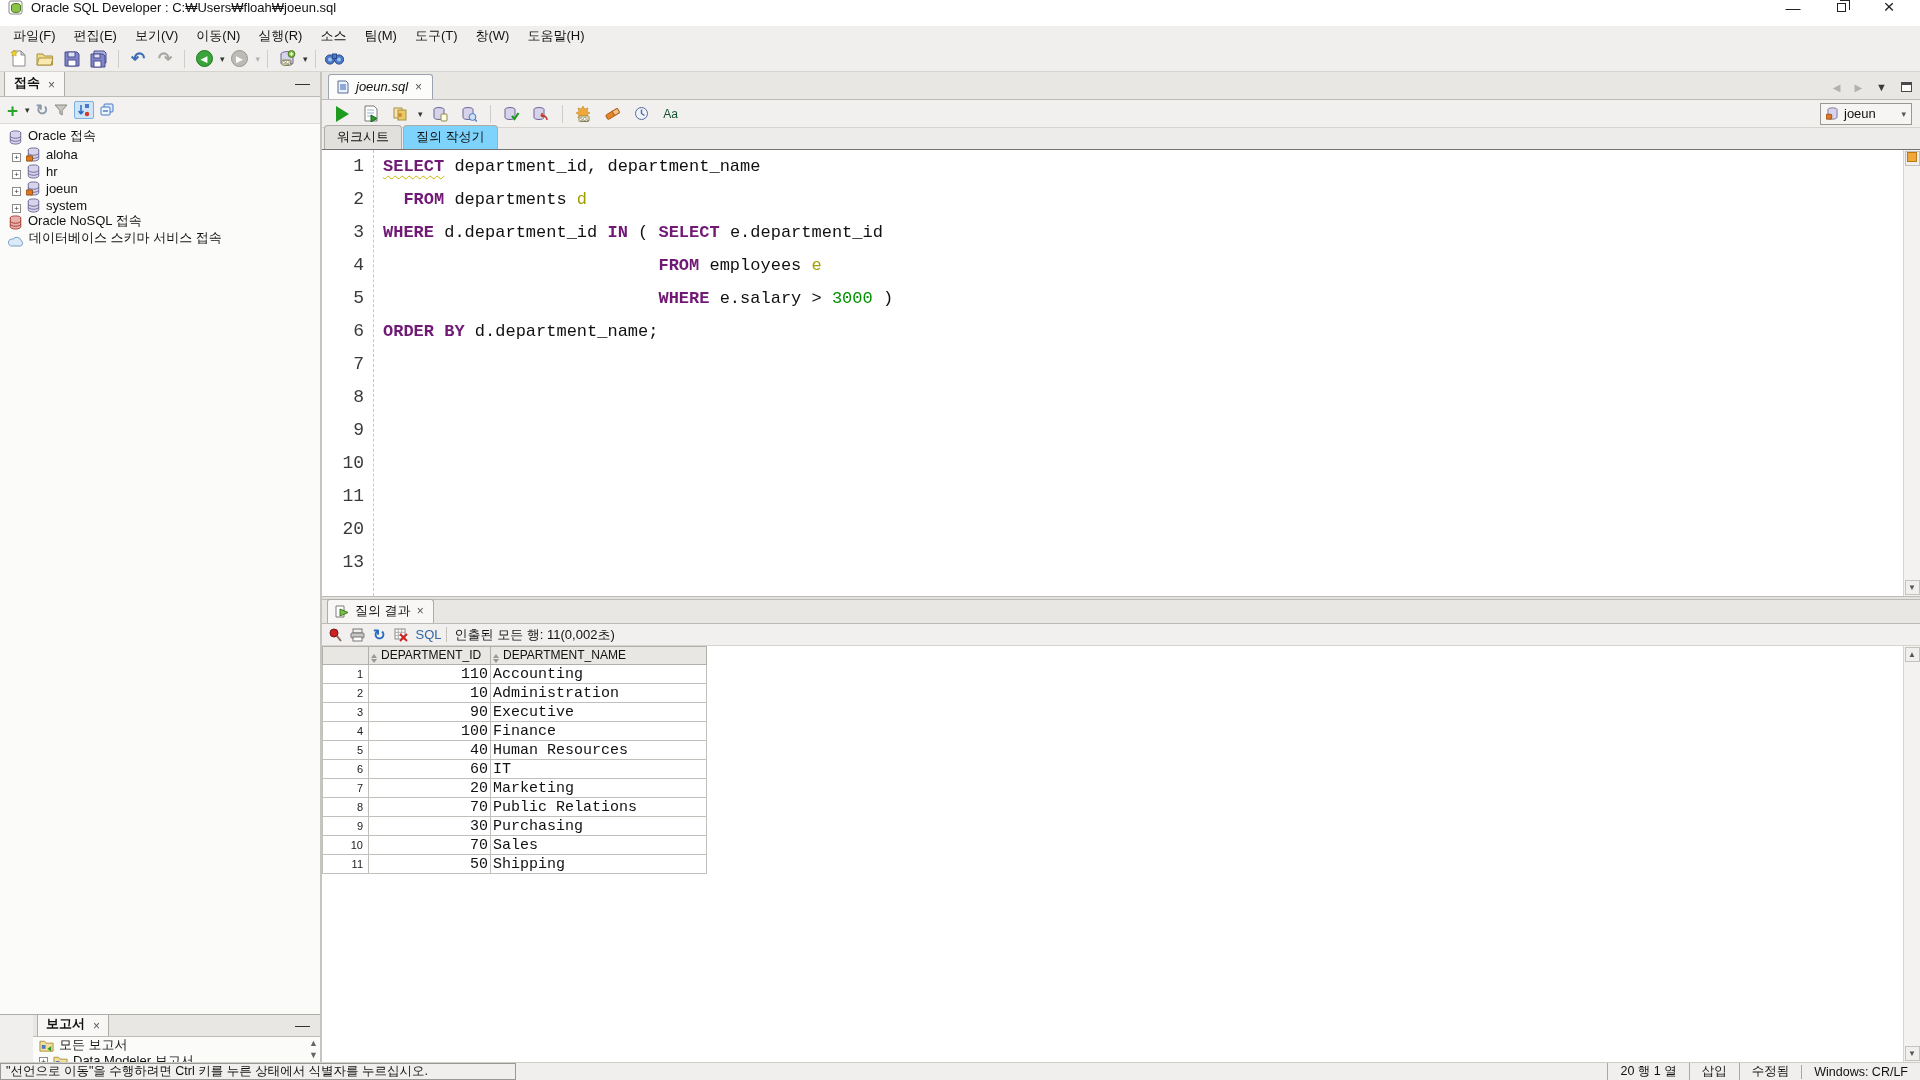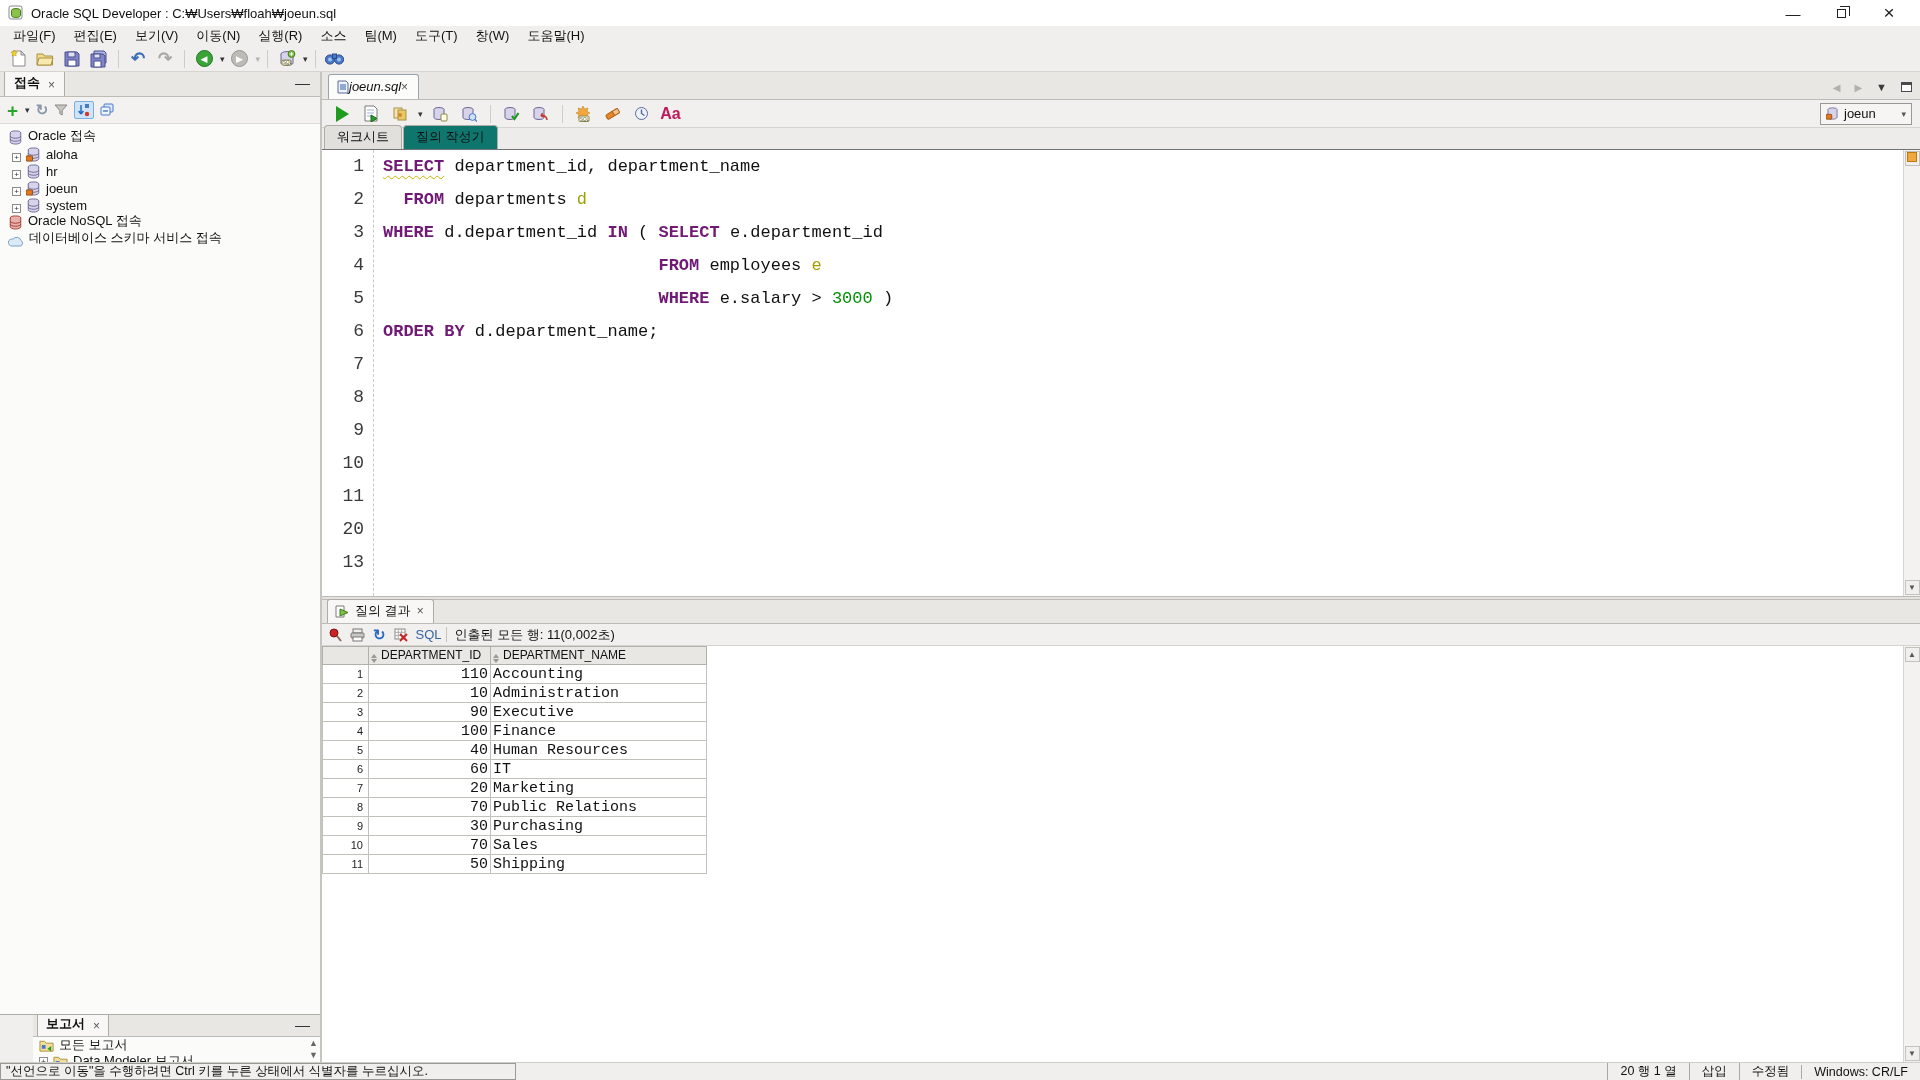--- a/index.html
+++ b/index.html
@@ -1,20 +1,20 @@
 <!DOCTYPE html>
 <html><head>
 <meta charset="utf-8">
 <style>
   * { margin:0; padding:0; box-sizing:border-box; }
   html,body { width:1920px; height:1080px; overflow:hidden; }
   body { font-family:"Liberation Sans",sans-serif; background:#f0efee; color:#111; font-size:13px; }
 
   
-  .titlebar { height:26px; background:#ffffff; display:flex; align-items:center; padding:0 8px; gap:7px; }
+  .titlebar { height:26px; background:#ffffff; display:flex; align-items:flex-start; padding:0 8px; gap:7px; }
   .title-text { font-size:13px; color:#111; }
   .win-controls { margin-left:auto; display:flex; align-items:center; gap:34px; padding-right:16px; }
   .win-btn { width:14px; height:14px; display:flex; align-items:center; justify-content:center; color:#222; font-size:15px; cursor:default; }
   .restore-box { width:9px; height:9px; border:1px solid #222; position:relative; background:#fff; }
   .restore-box:before { content:""; position:absolute; left:2px; top:-4px; width:9px; height:9px; border:1px solid #222; border-bottom:none; border-left:none; }
 
   
   .menubar { height:20px; display:flex; align-items:center; padding-left:4px; background:#f0efee; }
   .menu-item { padding:1px 9px; }
 
@@ -51,36 +51,36 @@
   .expander { width:9px; height:9px; border:1px solid #8a8a8a; background:#fff; font-size:8px; line-height:7px; text-align:center; color:#333; flex:none; }
 
   
   .reports { height:48px; display:flex; flex-direction:column; border-top:1px solid #aeaca7; overflow:hidden;padding-left:33px; }
   .reports-body { flex:1; background:#fbfbfa; position:relative; overflow:hidden; }
   .report-row { height:16px; display:flex; align-items:center; gap:5px; padding-left:6px; white-space:nowrap; }
   .rep-scroll { position:absolute; right:2px; top:1px; display:flex; flex-direction:column; gap:2px; color:#666; font-size:9px; }
 
   
   .doctabs { height:28px; background:#e9e7e4; border-bottom:1px solid #bdbbb6; display:flex; align-items:flex-end; padding:0 8px 0 6px; }
-  .doc-tab { background:#fcfcfb; border:1px solid #9aa4ae; border-bottom:none; border-radius:3px 3px 0 0; padding:4px 10px 5px 8px; display:flex; align-items:center; font-style:italic; }
+  .doc-tab { background:#fcfcfb; border:1px solid #9aa4ae; border-bottom:none; border-radius:3px 3px 0 0; padding:4px 10px 5px 8px; display:flex; align-items:center; gap:7px; font-style:italic; }
   .doc-controls { margin-left:auto; display:flex; align-items:center; gap:14px; padding-bottom:6px; color:#b3b1ac; }
   .doc-controls .dark { color:#3a3a3a; }
   .max-box { width:11px; height:10px; border:1px solid #4a4a4a; border-top:3px solid #4a4a4a; background:#fff; }
 
   .subtabs { height:24px; background:#f0efee; border-bottom:1px solid #cfcdc8; display:flex; align-items:flex-end; padding-left:4px; gap:2px; }
   .stab { border:1px solid #aeaca7; border-bottom:none; border-radius:3px 3px 0 0; padding:3px 10px 4px 10px; background:#e4e2df; }
   .stab.active { background:#fbfbfa; font-weight:normal; }
 
   .wstoolbar { height:28px; display:flex; align-items:center; gap:5px; padding:0 8px; background:#f1f0ee; border-bottom:1px solid #d6d4cf; }
   .combo { margin-left:auto; width:92px; height:22px; border:1px solid #9a9894; background:#f6f5f3; display:flex; align-items:center; gap:5px; padding:0 5px; }
   .combo .chev { margin-left:auto; color:#555; font-size:9px; }
 
   .innertabs { height:22px; background:#edecea; display:flex; align-items:flex-end; padding-left:2px; gap:1px; border-bottom:1px solid #737373; }
   .itab { border:1px solid #aeaca7; border-bottom:none; border-radius:4px 4px 0 0; padding:2px 12px 3px 12px; background:#e2e0dd; }
-  .itab.alt { background:#0f766e; }
+  .itab.alt { background:#7dd3fc; }
 
   
   .editor { flex:1; display:flex; background:#fff; position:relative; overflow:hidden; }
   .gutter { width:52px; padding-right:9px; text-align:right; font-family:"Liberation Mono",monospace; font-size:18px; line-height:33px; color:#3a3a3a; border-right:1px dashed #c8c8c8; background:#fff; flex:none; }
   .codepane { flex:1; font-family:"Liberation Mono",monospace; font-size:17px; line-height:33px; white-space:pre; padding-left:9px; overflow:hidden; }
   .kw { color:#701a75; font-weight:bold; }
   .al { color:#9f9f00; }
   .nm { color:#009100; }
   .sq { text-decoration:underline; text-decoration-style:wavy; text-decoration-color:#c9b400; text-underline-offset:4px; text-decoration-thickness:1px; }
   .vscroll { width:17px; flex:none; background:#f3f2f0; border-left:1px solid #d6d4cf; display:flex; flex-direction:column; justify-content:space-between; align-items:center; padding:1px 0; }
@@ -449,21 +449,21 @@
             <rect x="1" y="7" width="9" height="5" rx="1.5" fill="#e8862a" stroke="#a85a10" transform="rotate(-32 5 9)"></rect>
             <rect x="8" y="3.4" width="6" height="5" rx="1" fill="#f3c08a" stroke="#a85a10" transform="rotate(-32 11 6)"></rect>
           </svg>
       </span>
       <span class="tbtn">
         <svg width="15" height="15" viewBox="0 0 15 15">
             <circle cx="7.5" cy="7.5" r="6" fill="#eef2fa" stroke="#5a6a9a"></circle>
             <path d="M7.5 3.5 v4 l3 2" stroke="#5a6a9a" stroke-width="1.4" fill="none"></path>
           </svg>
       </span>
-      <span class="tbtn" style="font-size:16px; font-weight:bold; color:#be185d;">Aa</span>
+      <span class="tbtn" style="font-size:12px; font-weight:normal; color:#14532d;">Aa</span>
 
       <div class="combo">
         <svg width="13" height="13" viewBox="0 0 16 16">
             <ellipse cx="8" cy="3.2" rx="5.6" ry="2.2" fill="#d7d3ea" stroke="#6a6694"></ellipse>
             <path d="M2.4 3.2 v9.4 c0 1.3 2.5 2.4 5.6 2.4 s5.6-1.1 5.6-2.4 v-9.4" fill="#d7d3ea" stroke="#6a6694"></path>
             <rect x="0" y="9" width="7" height="6" rx="1" fill="#e07820" stroke="#8a4a10"></rect>
           </svg>
         <span>joeun</span>
         <span class="chev">▾</span>
       </div>

